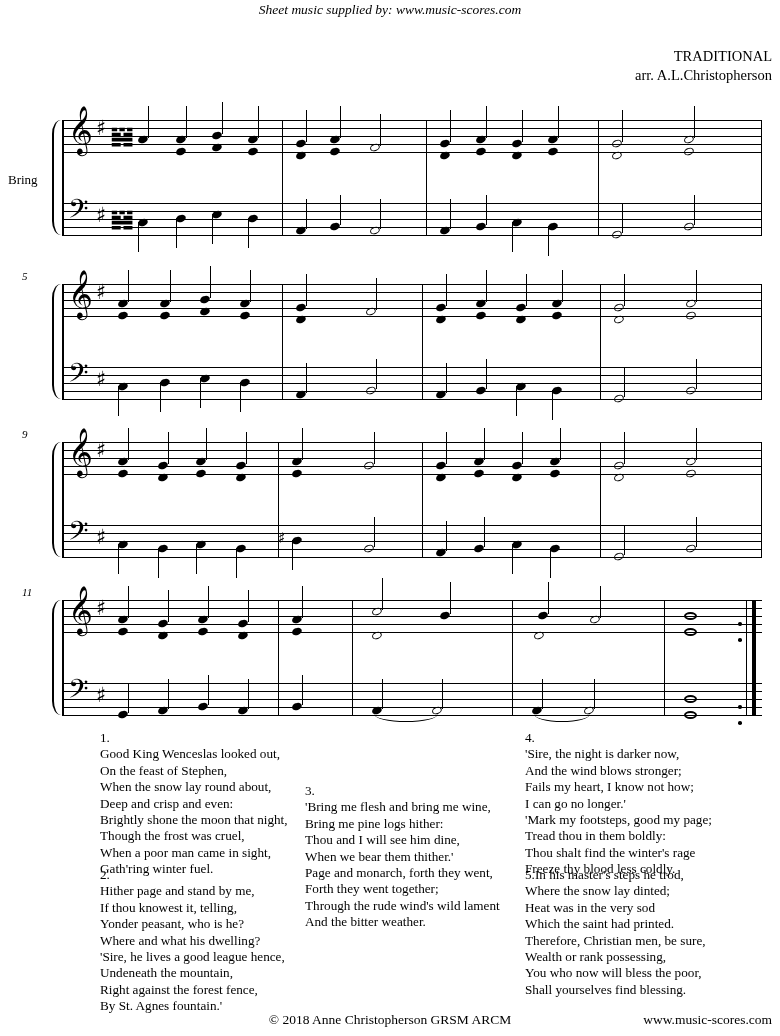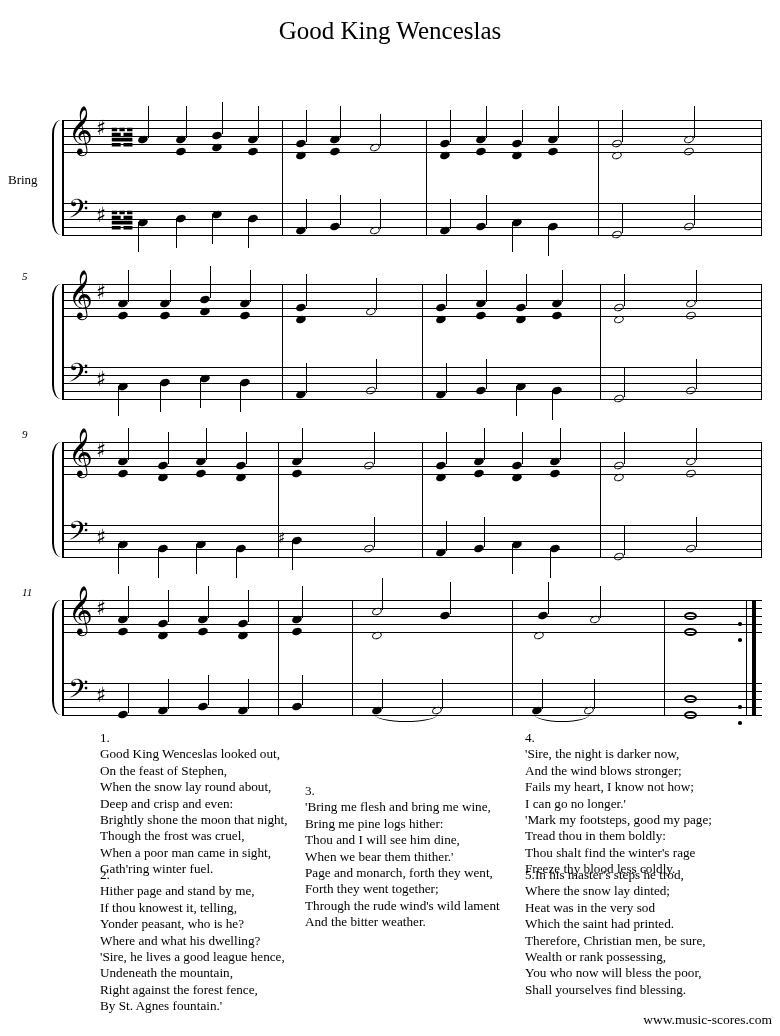--- a/index.html
+++ b/index.html
@@ -220,21 +220,25 @@
     bottom: 8px;
     right: 8px;
     font-size: 13.5px;
   }
 </style>
 </head>
 <body>
 
 <div class="page">
 
-  <div class="title">Good King Wenceslas</div>
+  <div class="supplied">Sheet music supplied by: www.music-scores.com</div>
+  <div class="composer">
+    <div>TRADITIONAL</div>
+    <div>arr. A.L.Christopherson</div>
+  </div>
 
   <div class="score">
 
     <div class="system" style="top:10px; height:130px;">
       <div class="instr-label" style="left:8px; top:62px;">Bring</div>
 
       <div class="brace" style="top:10px; height:115px;">
           <div class="curve"></div>
         </div>
       <div class="leftbar" style="top:10px; height:115px;"></div>
@@ -681,15 +685,16 @@
     <div class="verse v5">5.In his master's steps he trod,
 Where the snow lay dinted;
 Heat was in the very sod
 Which the saint had printed.
 Therefore, Christian men, be sure,
 Wealth or rank possessing,
 You who now will bless the poor,
 Shall yourselves find blessing.</div>
   </div>
 
+  <div class="footer-left">© 2018 Anne Christopherson GRSM ARCM</div>
   <div class="footer-right">www.music-scores.com</div>
 
 </div>
 
 </body></html>

